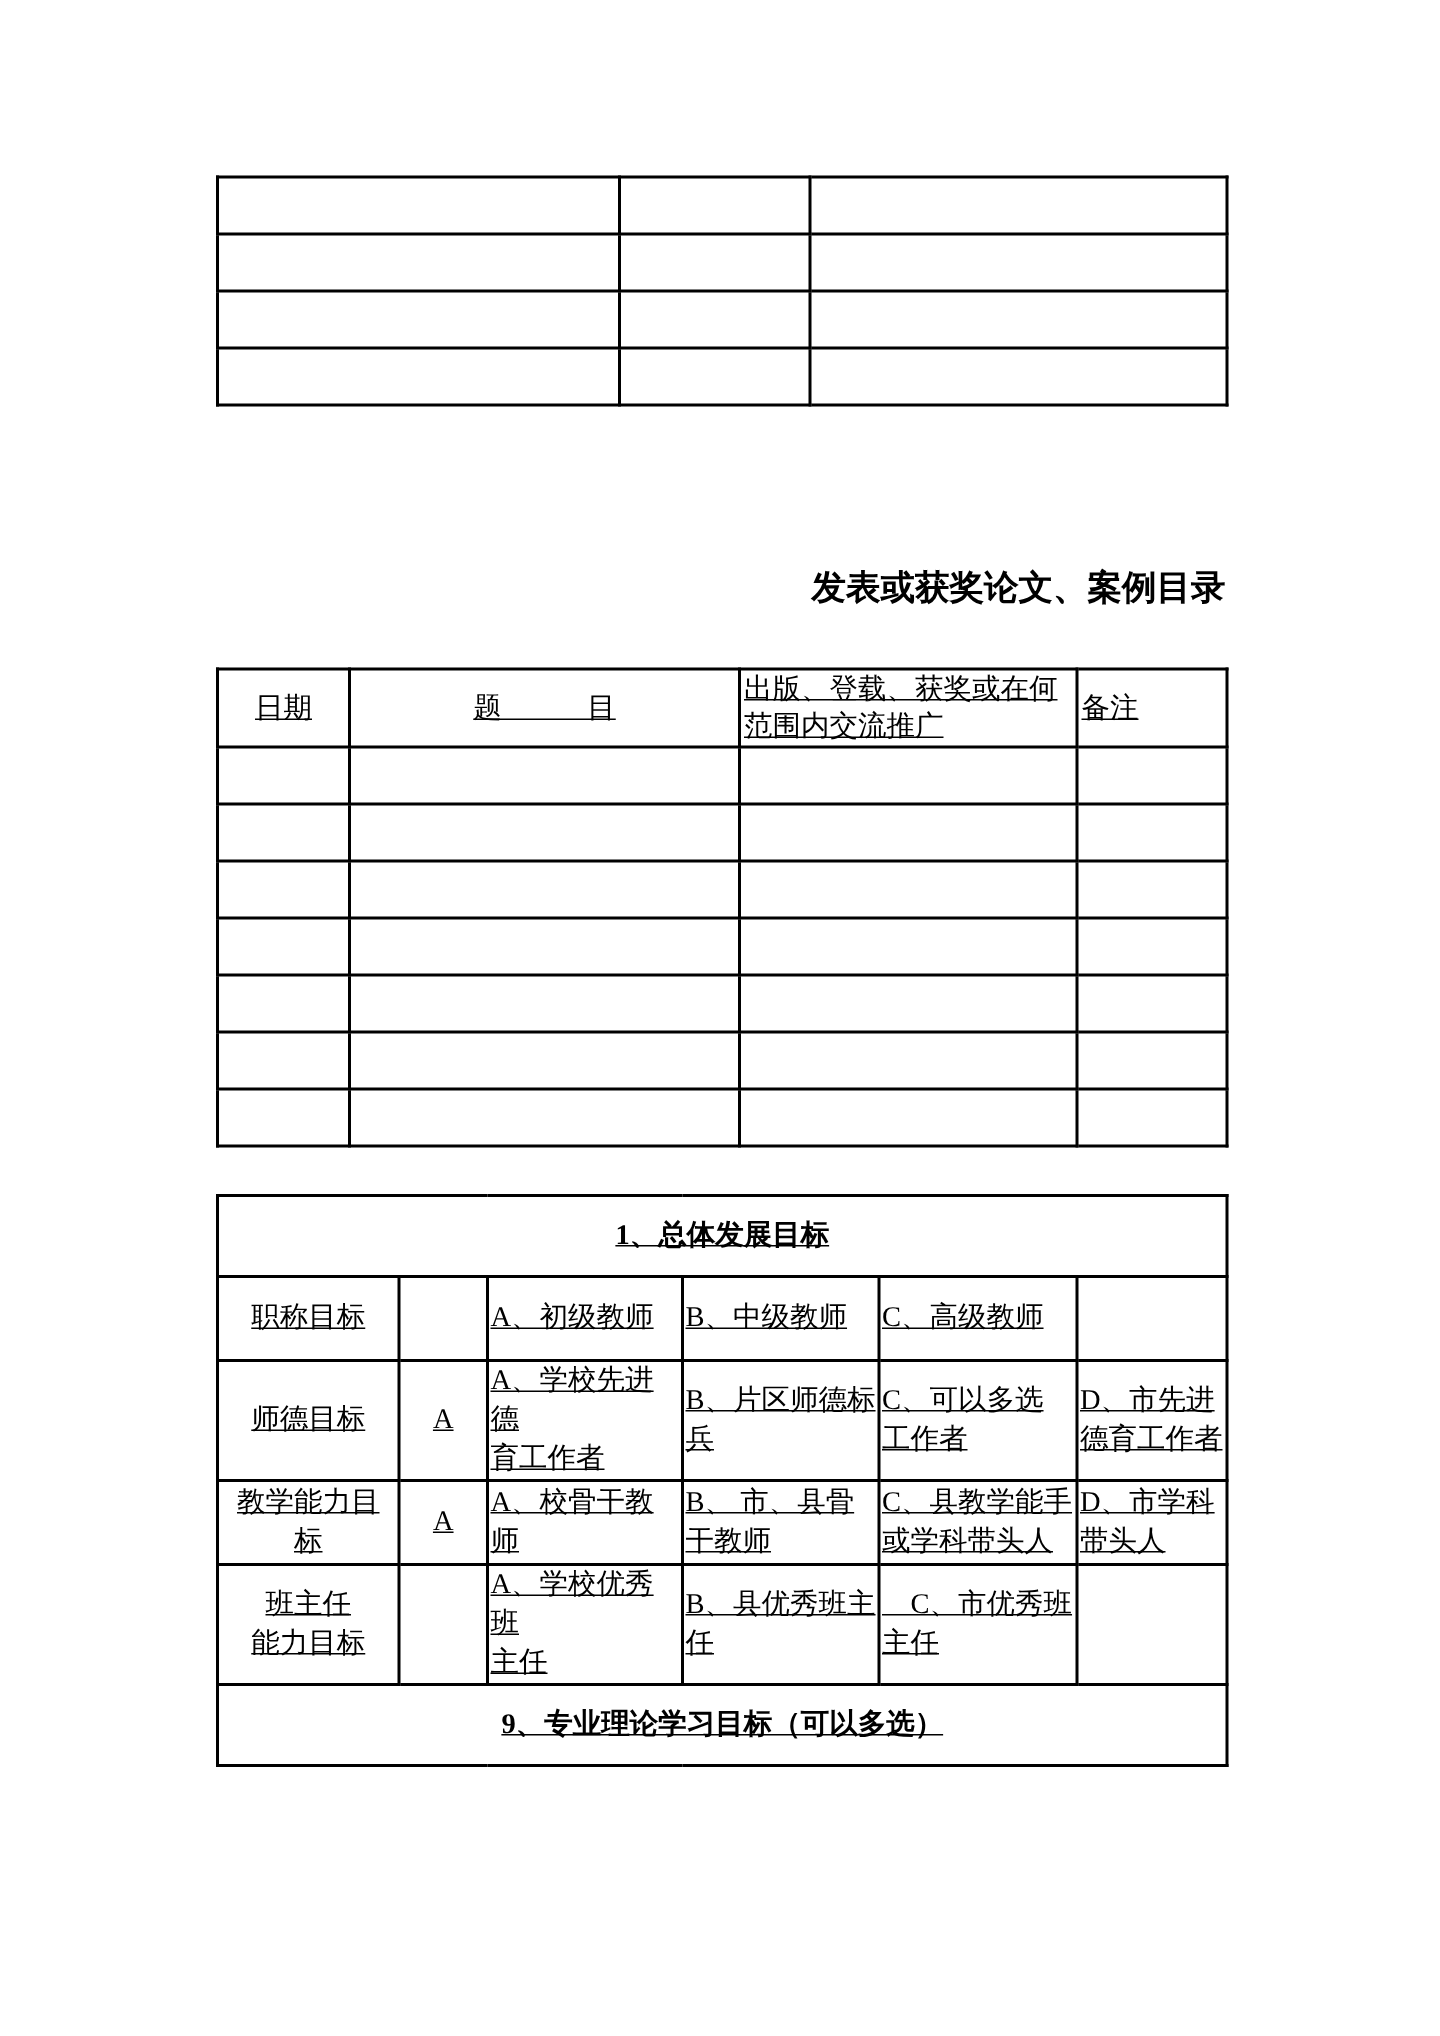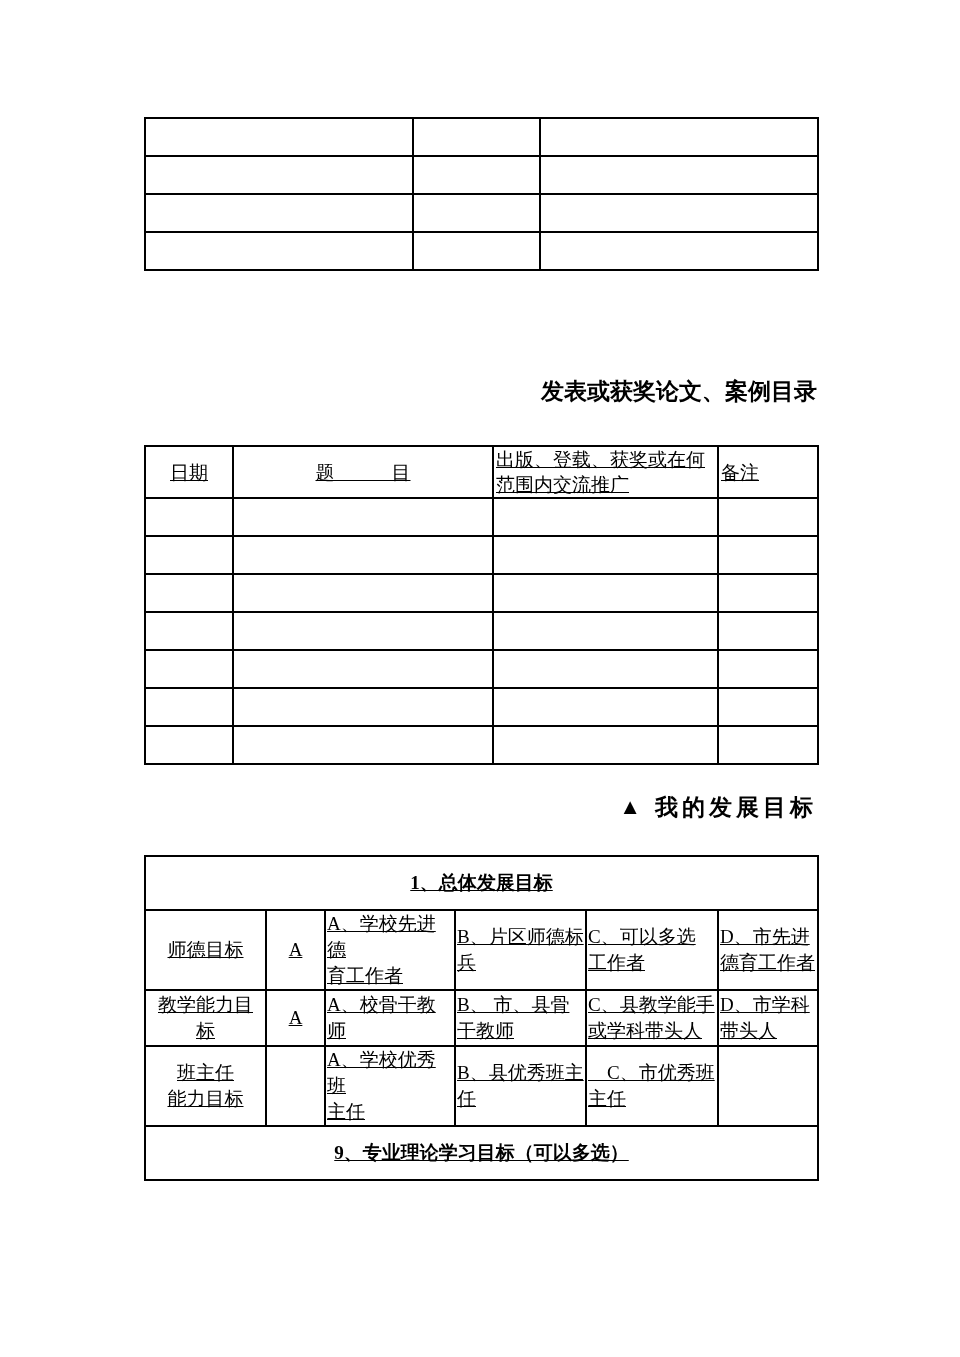--- a/index.html
+++ b/index.html
@@ -128,38 +128,43 @@
       </tr>
       <tr class="body">
         <td></td>
           <td></td>
           <td></td>
           <td></td>
       </tr>
     </tbody>
   </table>
 
-  <div class="title t-goals">
-    <span class="tri">▲</span><span class="txt">我的发展目标</span>
-  </div>
 
   <table class="t3 mt32">
     <colgroup>
         <col style="width:121px">
         <col style="width:59px">
         <col style="width:130px">
         <col style="width:131px">
         <col style="width:132px">
         <col style="width:100px">
       </colgroup>
     <tbody>
       <tr>
         <td class="sec" colspan="6">1、总体发展目标</td>
       </tr>
       <tr>
+        <td class="lab">职称目标</td>
+        <td class="sel"></td>
+        <td class="opt">A、初级教师</td>
+        <td class="opt">B、中级教师</td>
+        <td class="opt">C、高级教师</td>
+        <td class="opt"></td>
+      </tr>
+      <tr>
         <td class="lab">师德目标</td>
         <td class="sel">A</td>
         <td class="opt">A、学校先进德
 育工作者</td>
         <td class="opt">B、片区师德标
 兵</td>
         <td class="opt">C、可以多选
 工作者</td>
         <td class="opt">D、市先进
 德育工作者</td>

